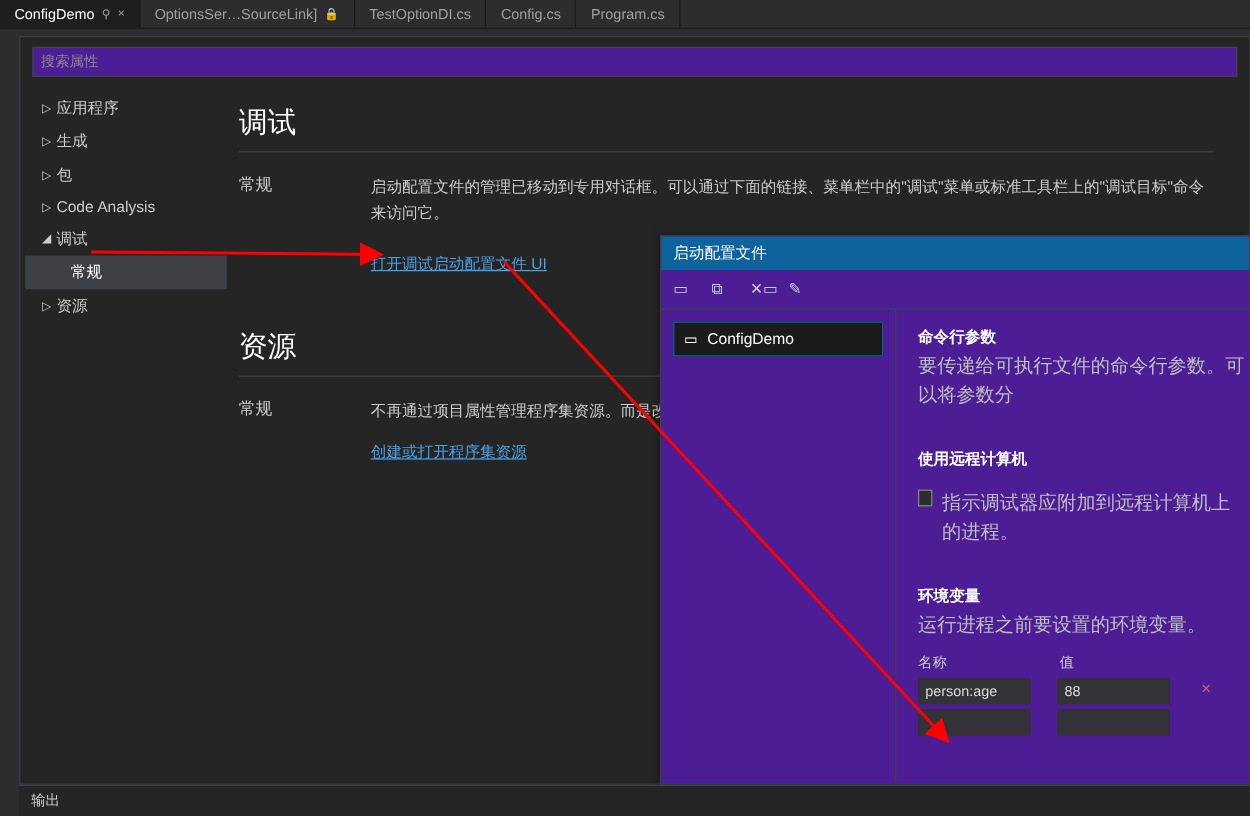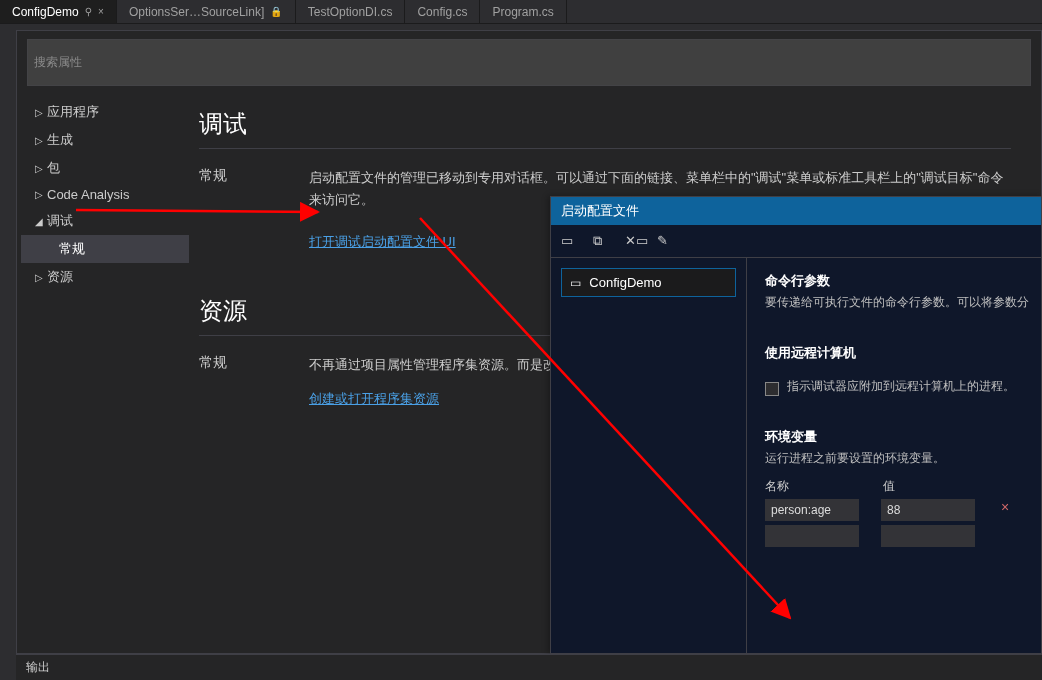--- a/index.html
+++ b/index.html
@@ -6,52 +6,52 @@
   body { background: #2d2d30; color: #cccccc; width: 1042px; height: 680px; overflow: hidden; position: relative; font-size: 13px; }
   
   
   .tabstrip { height: 24px; background: #2d2d30; border-bottom: 1px solid #1b1b1c; display: flex; align-items: stretch; }
   .tab { display: flex; align-items: center; padding: 0 12px; color: #a0a0a0; border-right: 1px solid #1b1b1c; font-size: 12px; cursor: pointer; gap: 6px; }
   .tab.active { background: #1e1e1e; color: #ffffff; }
   .tab .pin, .tab .lock, .tab .x { font-size: 10px; color: #a0a0a0; }
   
   
   .page { position: absolute; left: 16px; top: 30px; right: 0; bottom: 26px; background: #252526; border: 1px solid #3f3f46; }
-  .searchbar { margin: 8px 10px 6px 10px; background: #404040; border: 1px solid #434346; color: #8a8a8a; padding: 14px 6px; font-size: 12px; }
+  .searchbar { margin: 8px 10px 6px 10px; background: #4c1d95; border: 1px solid #434346; color: #8a8a8a; padding: 3px 6px; font-size: 12px; }
   
   .split { display: flex; height: calc(100% - 36px); }
   .sidenav { width: 172px; padding: 6px 0 0 4px; }
   .sidenav-item { display: flex; align-items: center; gap: 4px; padding: 5px 8px 5px 14px; cursor: pointer; color: #cccccc; }
   .sidenav-item .caret { width: 8px; font-size: 10px; color: #cccccc; }
   .sidenav-item.expanded .caret { transform: none; }
   .subnav-item { padding: 5px 8px 5px 38px; cursor: pointer; }
   .subnav-item.selected { background: #3f3f46; color: #ffffff; }
   
   .content { flex: 1; padding: 10px 30px 10px 10px; overflow: hidden; }
   .h1 { font-size: 24px; font-weight: normal; color: #ffffff; margin: 6px 0 8px 0; }
   .hr  { height: 1px; background: #3f3f46; margin: 4px 0 18px 0; }
   .row { display: flex; align-items: flex-start; gap: 20px; margin-bottom: 14px; }
   .rowlabel { width: 90px; color: #cccccc; font-size: 14px; }
   .rowbody  { flex: 1; color: #cccccc; font-size: 13px; line-height: 1.7; }
   .link { color: #4aa0e6; text-decoration: underline; cursor: pointer; }
   
   
-  .dialog { position: absolute; left: 550px; top: 196px; right: 0; bottom: 26px; background: #0f172a; border: 1px solid #3f3f46; display: flex; flex-direction: column; box-shadow: -2px 0 6px rgba(0,0,0,.3); }
+  .dialog { position: absolute; left: 550px; top: 196px; right: 0; bottom: 26px; background: #4c1d95; border: 1px solid #3f3f46; display: flex; flex-direction: column; box-shadow: -2px 0 6px rgba(0,0,0,.3); }
   .dlg-title { background: #0e639c; color: #ffffff; padding: 5px 10px; font-size: 13px; }
   .dlg-toolbar { display: flex; gap: 16px; padding: 8px 10px; border-bottom: 1px solid #3f3f46; }
   .dlg-toolbar .tbtn { width: 16px; height: 16px; display: inline-block; color: #cccccc; cursor: pointer; font-size: 13px; }
   .dlg-body { display: flex; flex: 1; overflow: hidden; }
   .dlg-left { width: 196px; padding: 10px; border-right: 1px solid #3f3f46; }
   .profile-item { display: flex; align-items: center; gap: 8px; padding: 6px 8px; background: #1b1b1c; border: 1px solid #0e639c; color: #ffffff; cursor: pointer; }
   .profile-item .picon { font-size: 12px; }
   .dlg-right { flex: 1; padding: 14px 0 14px 18px; overflow: hidden; }
   .sect { margin-bottom: 32px; }
   .sect-h { color: #ffffff; font-weight: bold; font-size: 13px; margin-bottom: 4px; }
-  .sect-p { color: #bfbfbf; font-size: 12px; line-height: 1.5; font-family: Liberation Mono, monospace; }
-  .chk { display: flex; align-items: flex-end; gap: 8px; margin-top: 16px; }
+  .sect-p { color: #bfbfbf; font-size: 16px; line-height: 1.5; }
+  .chk { display: flex; align-items: flex-start; gap: 8px; margin-top: 16px; }
   .chk .box { width: 14px; height: 14px; border: 1px solid #888; background: #2d2d30; }
   .env-head { display: flex; gap: 24px; margin-top: 10px; }
   .env-head > div { color: #cccccc; font-size: 12px; }
   .env-row { display: flex; gap: 22px; margin-top: 4px; }
   .env-row input { background: #333337; border: none; color: #dcdcdc; padding: 4px 6px; font-size: 12px; height: 22px; }
   .env-row input.name { width: 94px; }
   .env-row input.val  { width: 94px; }
   .env-del { color: #d16969; font-size: 14px; cursor: pointer; padding: 0 4px; }
   
   

